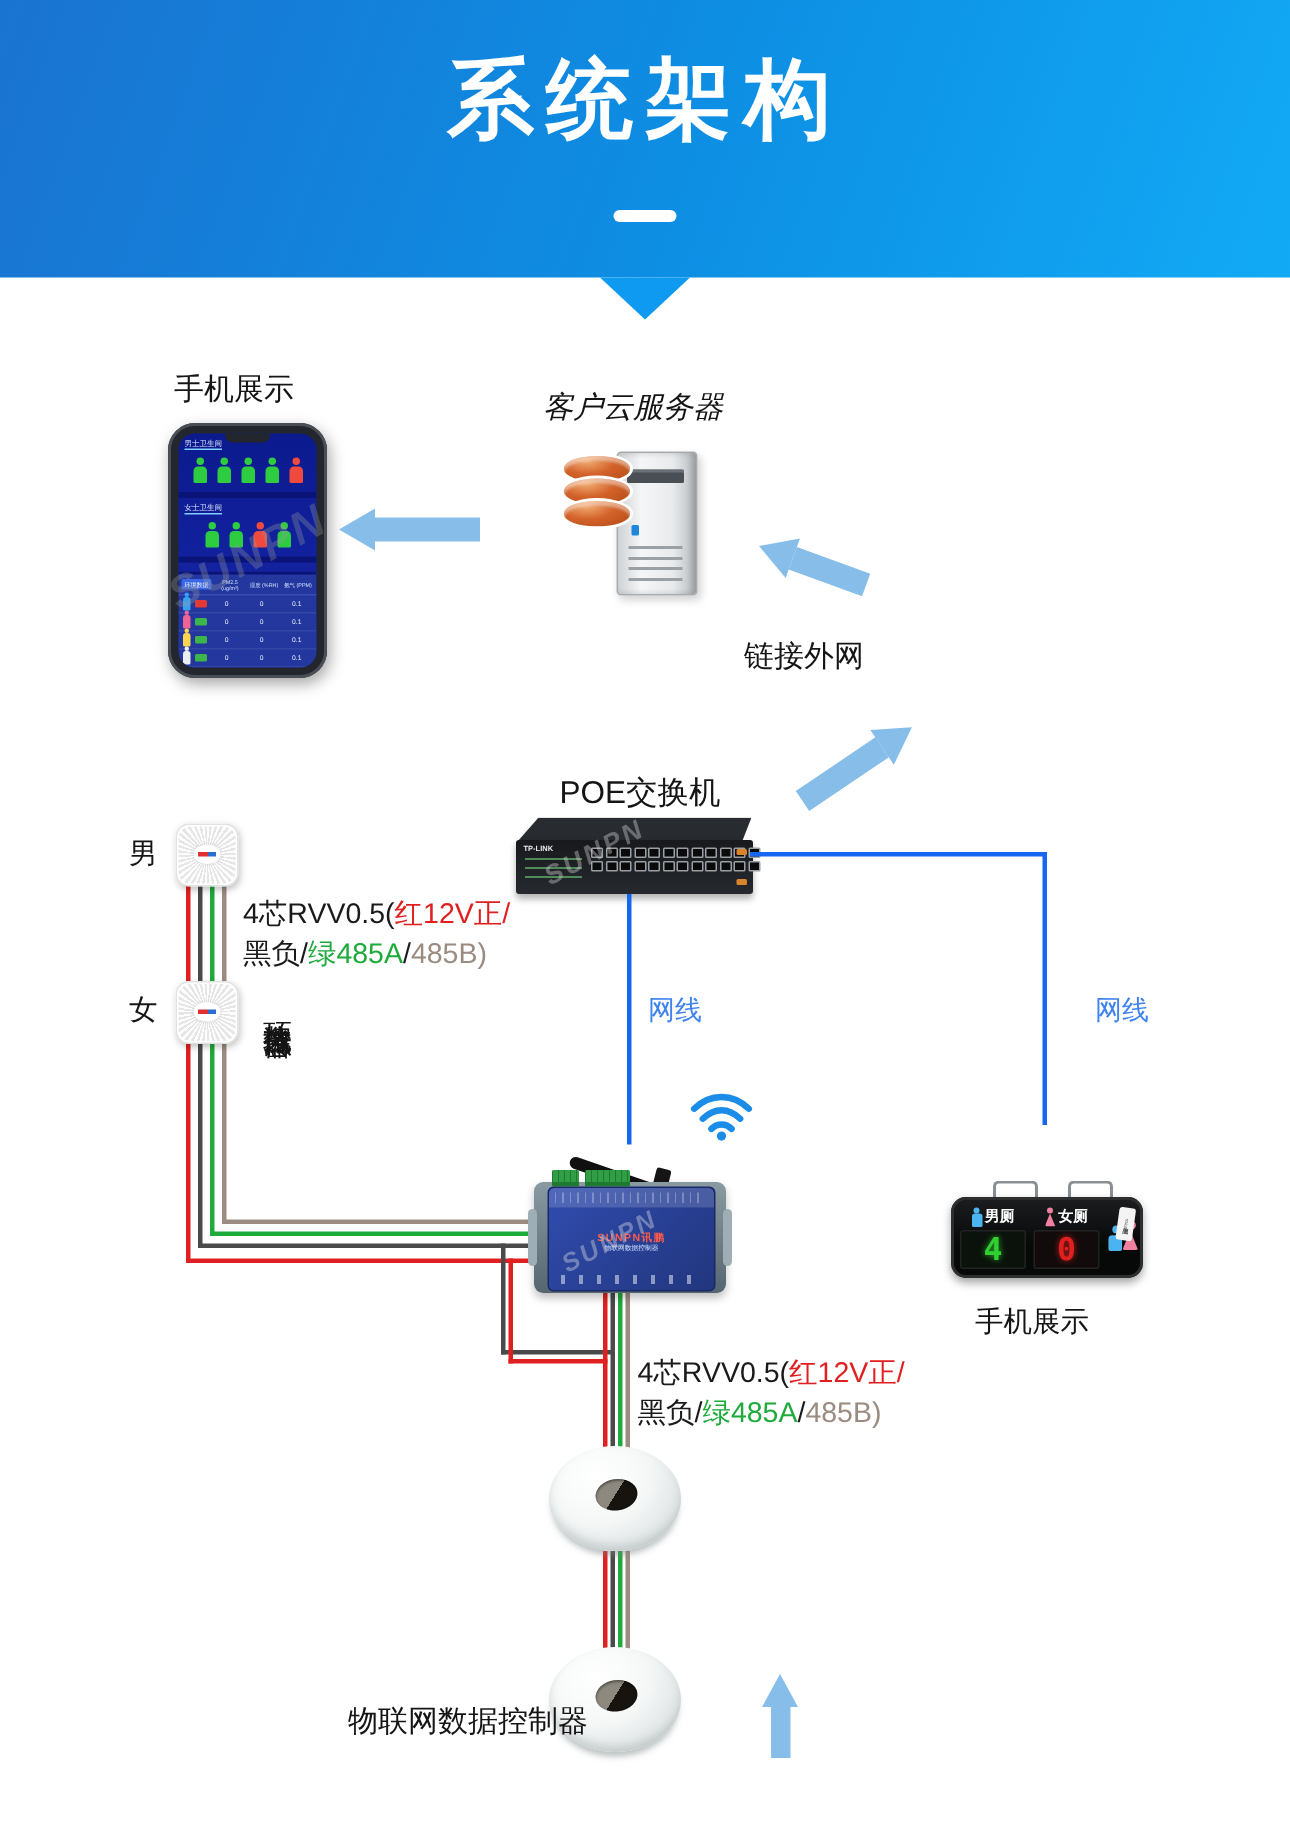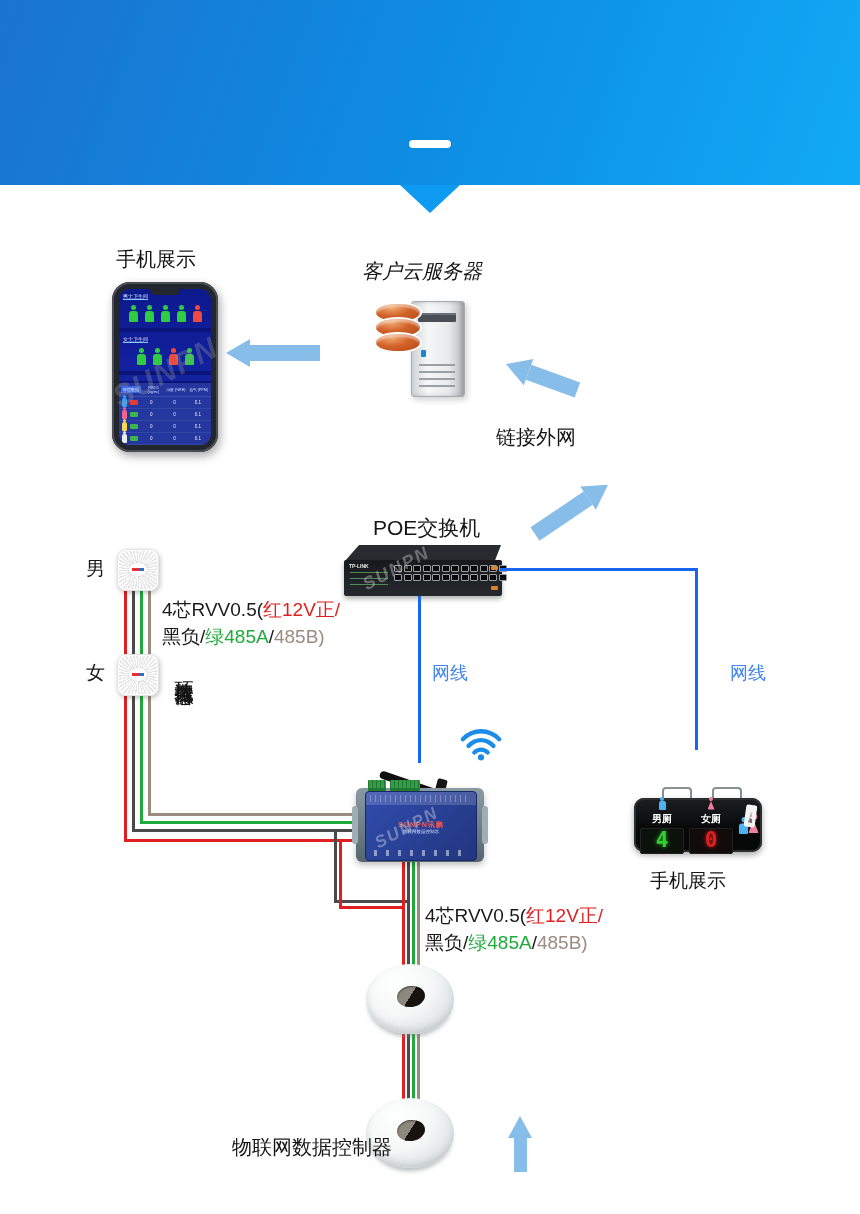--- a/index.html
+++ b/index.html
@@ -126,21 +126,21 @@
     background:repeating-linear-gradient(90deg,rgba(255,255,255,.8) 0 3px,transparent 3px 12px);opacity:.6;}
   .screwL,.screwR{position:absolute;top:18px;width:6px;height:38px;background:#9fadb4;border-radius:3px;}
   .screwL{left:-4px;} .screwR{right:-4px;}
 
   
   .gs-hook{position:absolute;width:26px;height:11px;border:2.5px solid #8a8f94;border-bottom:none;border-radius:4px 4px 0 0;}
   .gscreen{position:absolute;left:634px;top:798px;width:128px;height:54px;border-radius:10px;
     background:linear-gradient(180deg,#1c1e20,#070808 60%);box-shadow:0 3px 6px rgba(0,0,0,.35),inset 0 0 0 2px #2c2e30;
     display:flex;align-items:center;padding:0 6px;box-sizing:border-box;gap:5px;}
   .gs-col{display:flex;flex-direction:column;align-items:center;gap:2px;}
-  .gs-cap{display:flex;align-items:center;gap:2px;color:#fff;font-size:10px;font-weight:bold;flex-direction:column;}
+  .gs-cap{display:flex;align-items:center;gap:2px;color:#fff;font-size:10px;font-weight:bold;}
   .gfig{position:relative;width:7px;height:13px;}
   .gfig::before{content:"";position:absolute;left:1.5px;top:0;width:4px;height:4px;border-radius:50%;background:currentColor;}
   .gfig::after{content:"";position:absolute;left:0;top:4.5px;width:7px;height:8.5px;border-radius:2px 2px 1px 1px;background:currentColor;}
   .gfig.female::after{clip-path:polygon(50% 0,100% 100%,0 100%);}
   .led{width:42px;height:24px;background:#0b120b;border-radius:2px;border:1px solid #222;
     display:flex;align-items:center;justify-content:center;
     font-family:"DejaVu Sans Mono",monospace;font-size:21px;font-weight:bold;line-height:1;}
   .led.g{color:var(--led-green);text-shadow:0 0 4px rgba(47,208,47,.8);}
   .led.r{color:var(--led-red);text-shadow:0 0 4px rgba(224,32,32,.8);background:#120b0b;}
   .gs-sign{position:relative;width:34px;height:40px;}
@@ -166,20 +166,21 @@
 
   .spec{position:absolute;font-size:19px;line-height:27px;white-space:nowrap;color:#1a1a1a;}
   .spec .r{color:var(--wire-red);} .spec .g{color:var(--wire-green);} .spec .b{color:var(--wire-brown);}
 </style>
 </head>
 <body>
 
 <div id="canvas">
 
   <div class="hdr">
+    <div class="hdr-title">系统架构</div>
     <div class="hdr-dash"></div>
   </div>
   <div class="hdr-tri"></div>
 
   <div class="lbl" style="left:116px;top:246px;">手机展示</div>
   <div class="phone">
     <div class="phone-screen">
       <div id="phone-sections">
           <div class="ps-titlebar">
             <span class="ps-title">男士卫生间</span>

